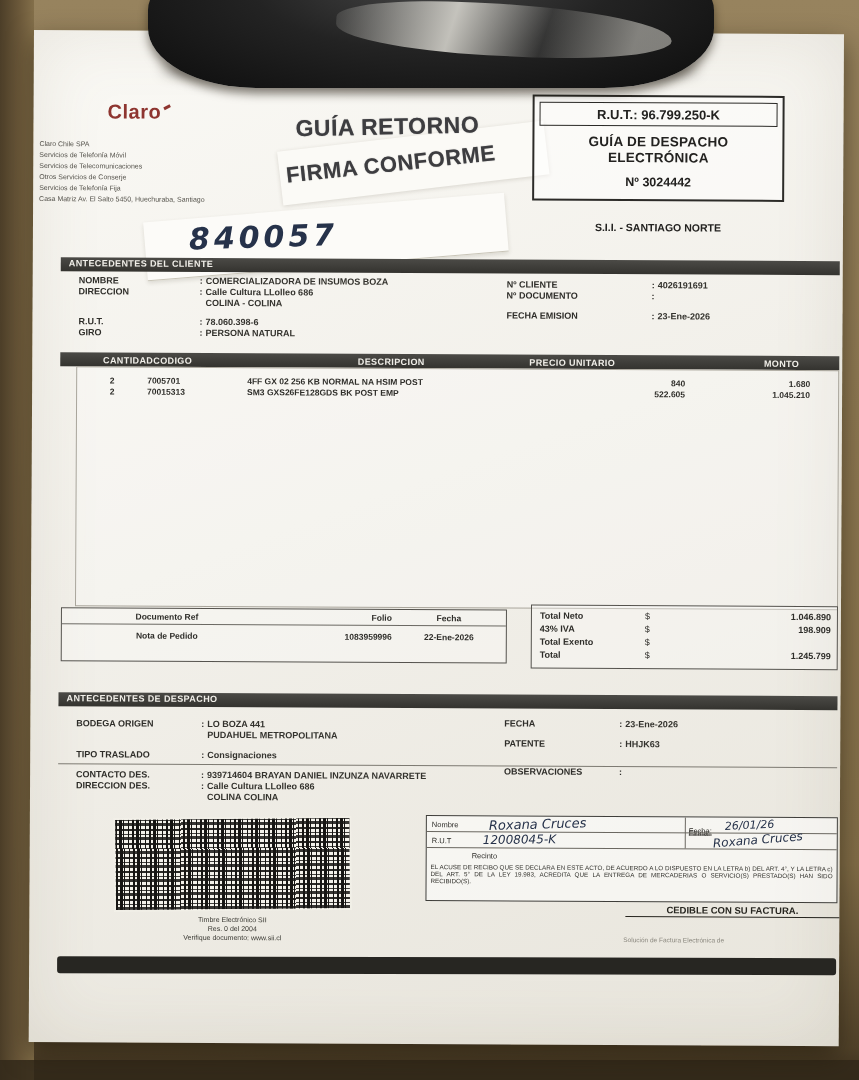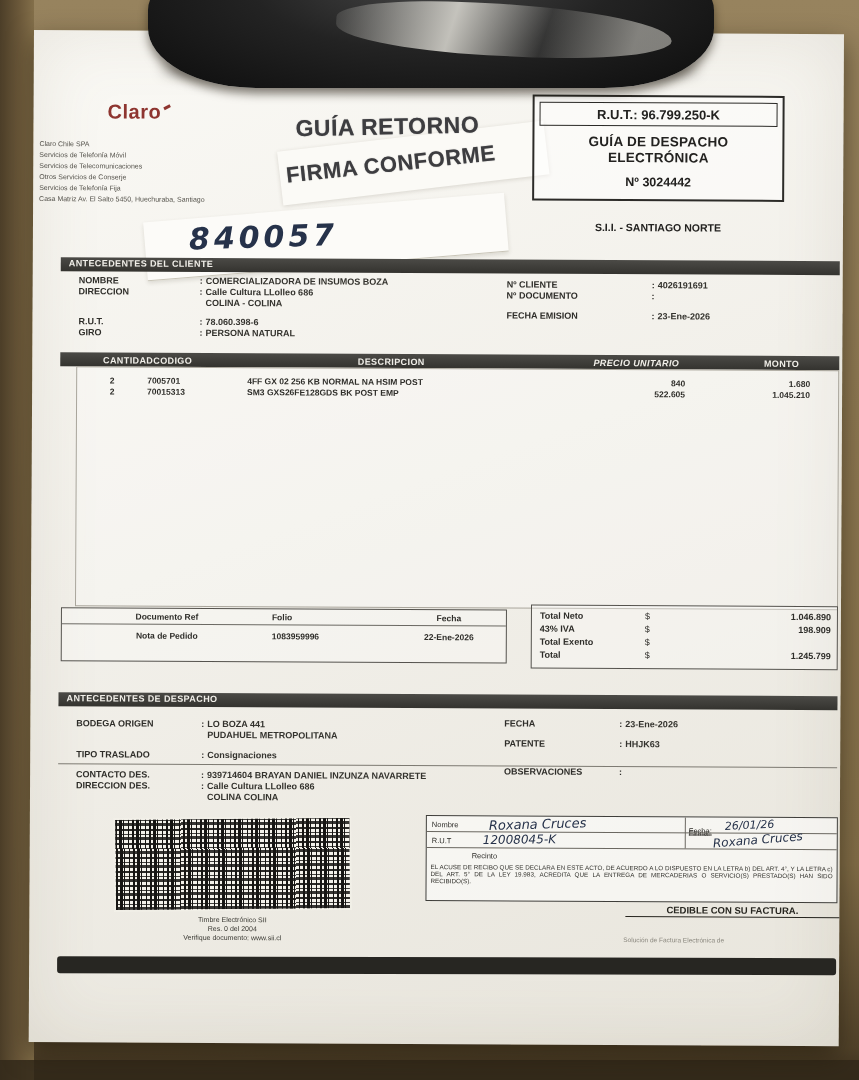--- a/index.html
+++ b/index.html
@@ -66,37 +66,37 @@
   .client-left .cont{padding-left:127px;}
   .client-right{left:474px;top:247px;}
   .client-right .lbl{width:142px;}
   .gap8{margin-top:8px;}
   .gap9{margin-top:9px;}
 
   .bar-items span{display:block;}
   .h-qty{width:85px;text-align:right;}
   .h-code{width:100px;}
   .h-desc{flex:1;text-align:center;}
-  .h-precio{width:150px;text-align:right;font-style:italic;}
+  .h-precio{width:150px;text-align:left;}
   .h-monto{width:120px;text-align:right;padding-right:40px;}
 
   .items-body{left:44px;top:336px;width:763px;height:240px;border:1px solid #a9a59b;
     box-sizing:border-box;padding-top:8px;background:rgba(255,255,255,.25);}
   .irow{display:flex;font-size:8.5px;line-height:11px;color:#2f2e2a;font-weight:600;}
   .i-qty{width:70px;text-align:center;}
   .i-code{width:100px;}
   .i-desc{flex:1;}
   .i-precio{width:150px;text-align:right;}
   .i-monto{width:125px;text-align:right;padding-right:28px;}
 
   .docref{left:30px;top:577px;width:446px;height:54px;border:1.2px solid #55534e;font-size:8.5px;
     box-sizing:border-box;background:rgba(255,255,255,.3);color:#2e2d29;}
   .dr-head{display:flex;border-bottom:1px solid #6b6963;padding:3px 0 2px;font-weight:bold;}
   .dr-c1{width:210px;text-align:center;}
-  .dr-c2{width:120px;text-align:left;}
+  .dr-c2{width:120px;text-align:right;}
   .dr-c3{flex:1;text-align:center;}
   .dr-row{display:flex;padding-top:6px;font-weight:600;}
 
   .totals{left:500px;top:572px;width:307px;height:64px;border:1.2px solid #55534e;box-sizing:border-box;
     font-size:9px;padding:4px 6px 0 8px;background:rgba(255,255,255,.3);color:#2e2d29;}
   .trow{display:flex;line-height:13px;}
   .t-lbl{width:105px;font-weight:600;}
   .t-cur{width:40px;}
   .t-val{flex:1;text-align:right;font-weight:600;}
 

